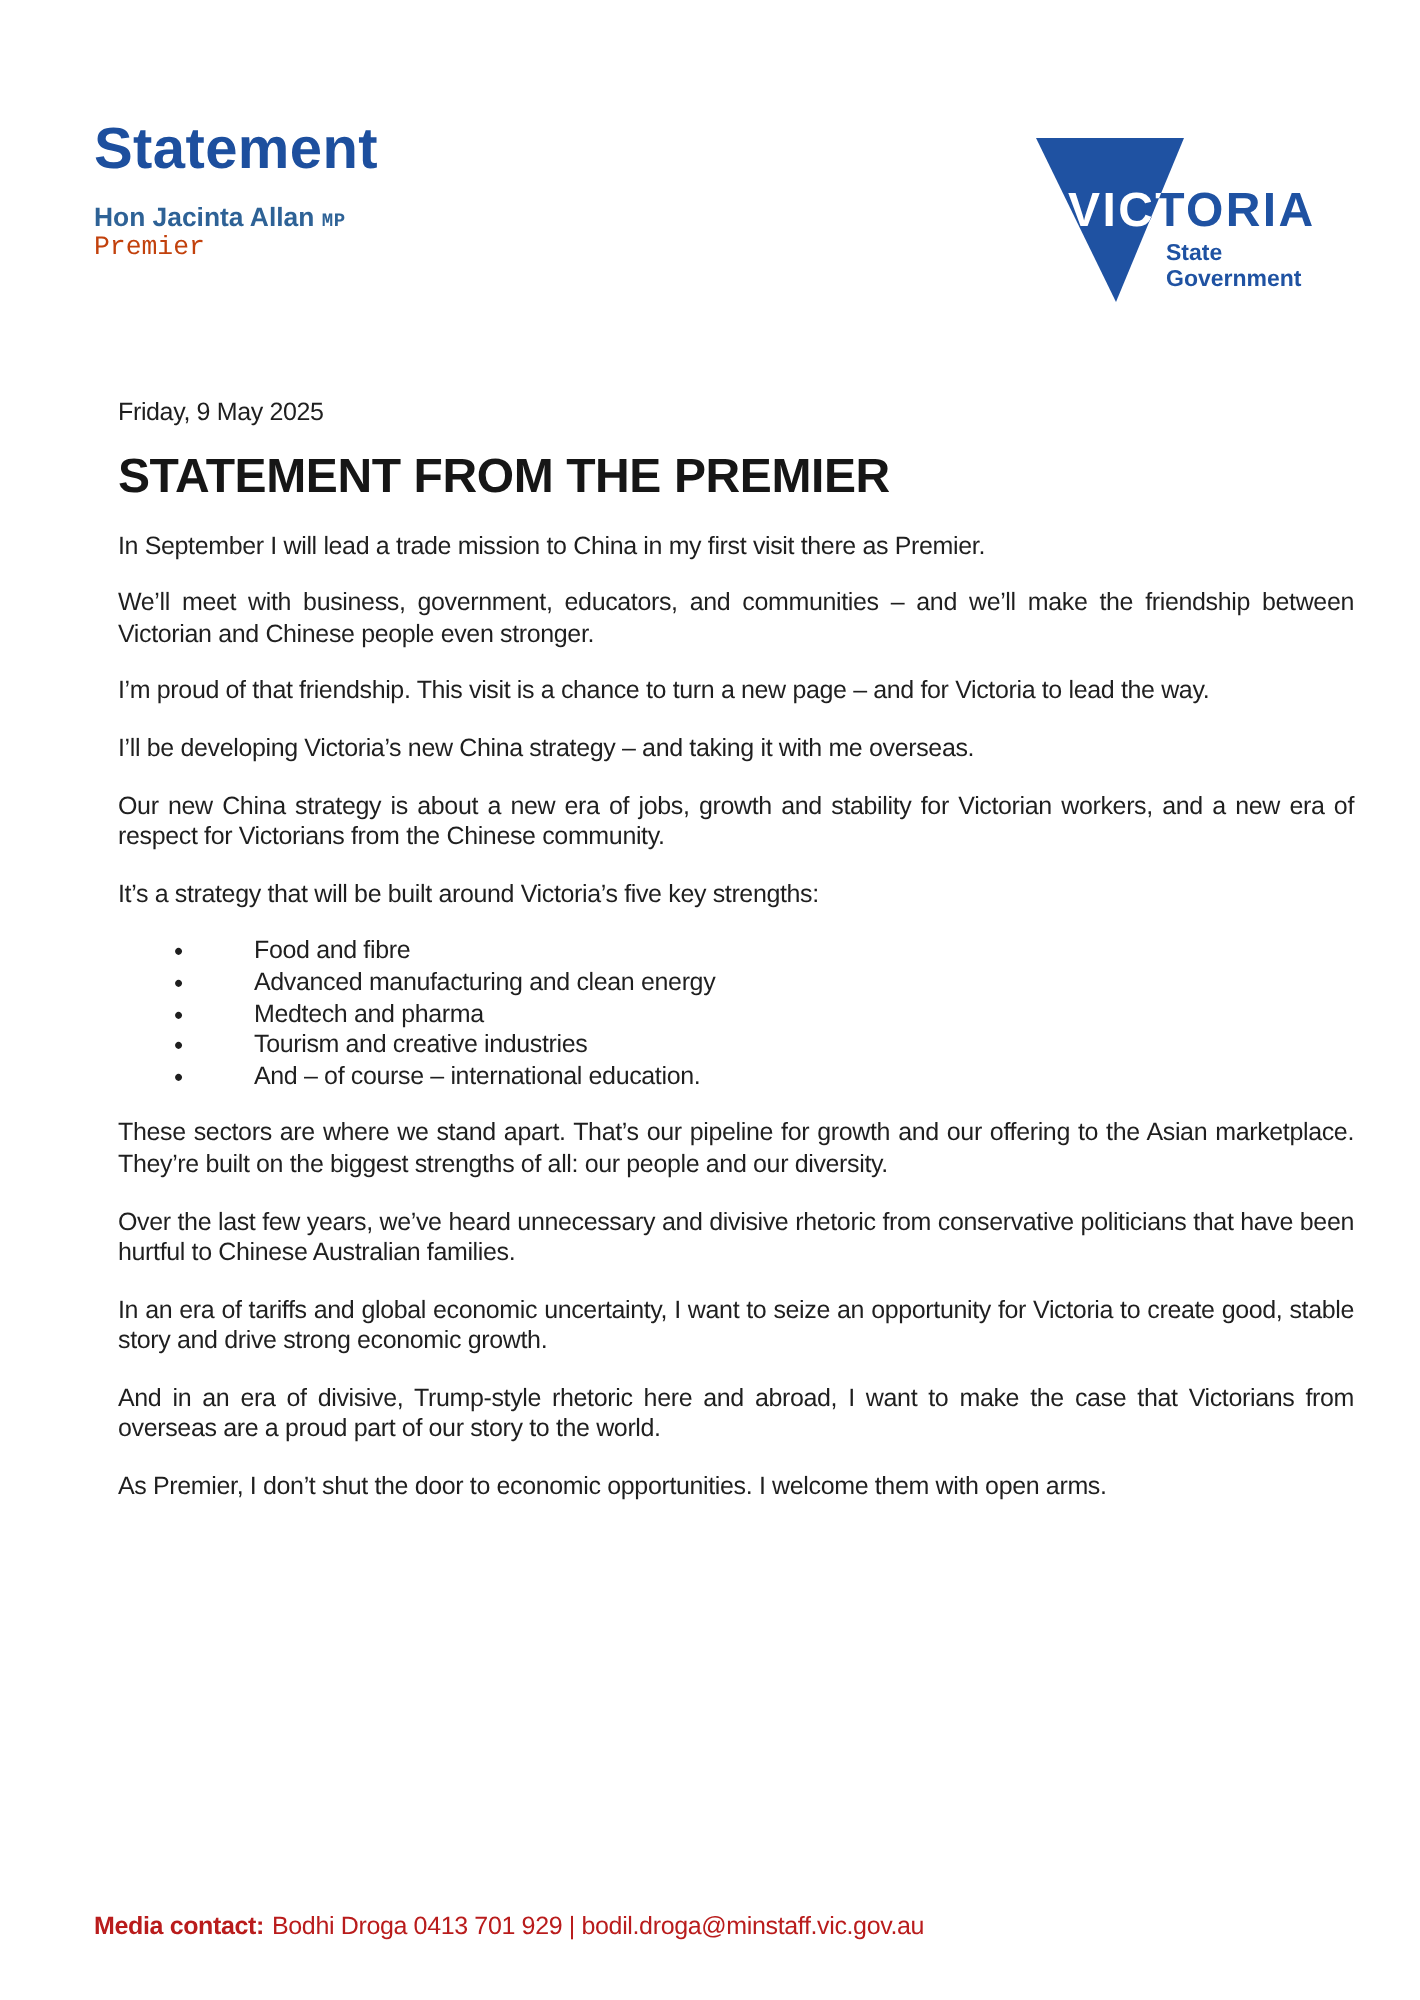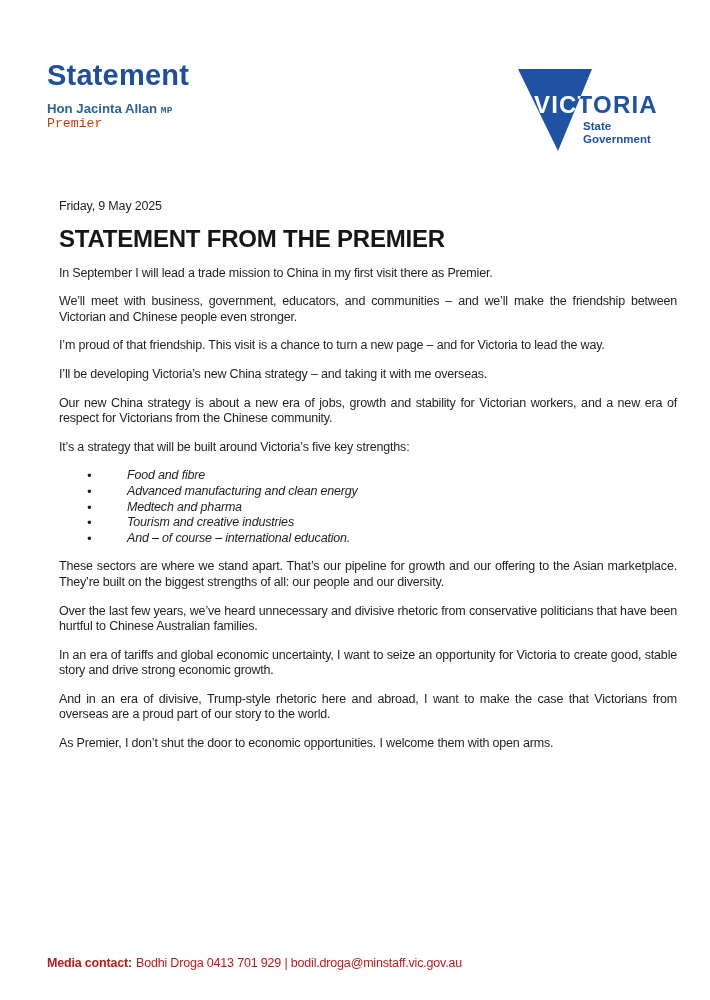--- a/index.html
+++ b/index.html
@@ -75,21 +75,20 @@
     font-size: 24px;
     line-height: 21px;
     font-weight: bold;
     color: #161616;
     letter-spacing: -0.2px;
   }
   ul.doc-bullets {
     list-style: none;
     margin: 0 0 13px 0;
     padding: 0;
-    font-style: italic;
   }
   ul.doc-bullets li {
     position: relative;
     padding-left: 68px;
     line-height: 15.6px;
   }
   ul.doc-bullets li::before {
     content: "\2022";
     position: absolute;
     left: 28px;

